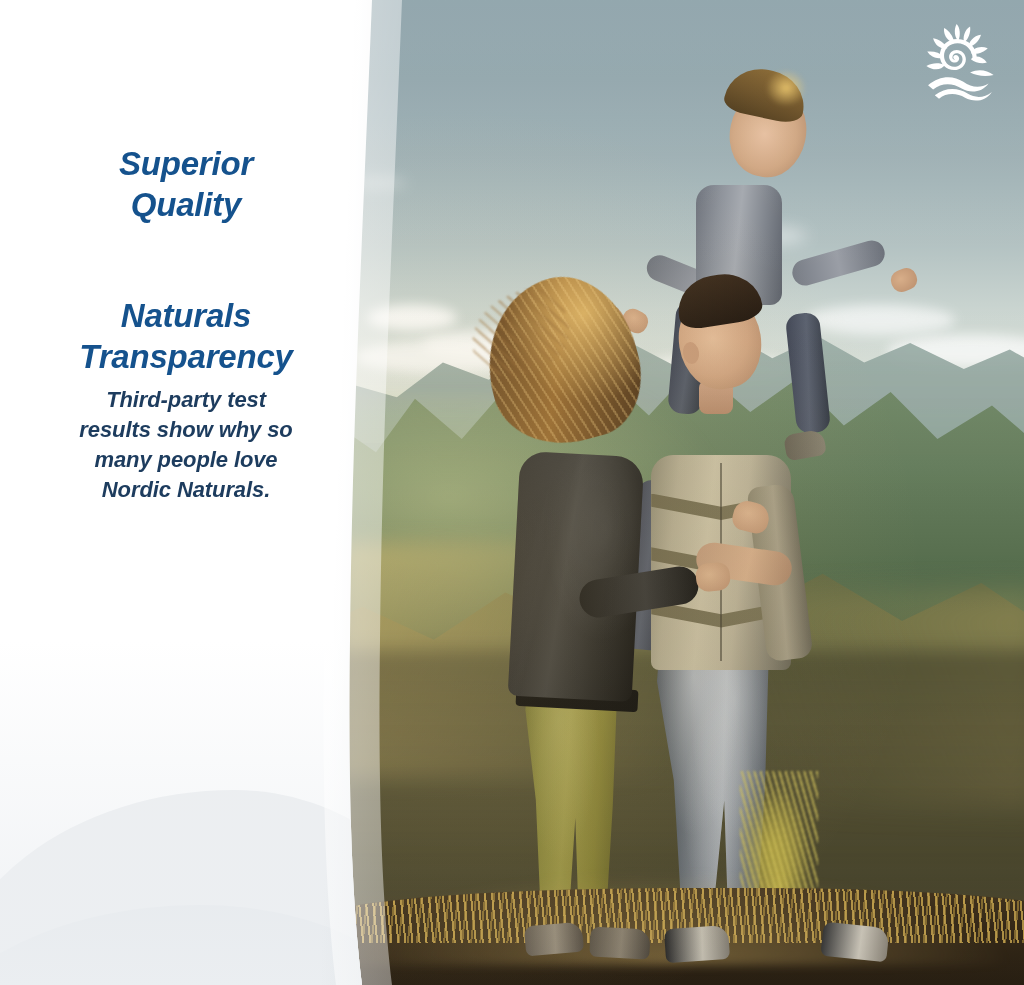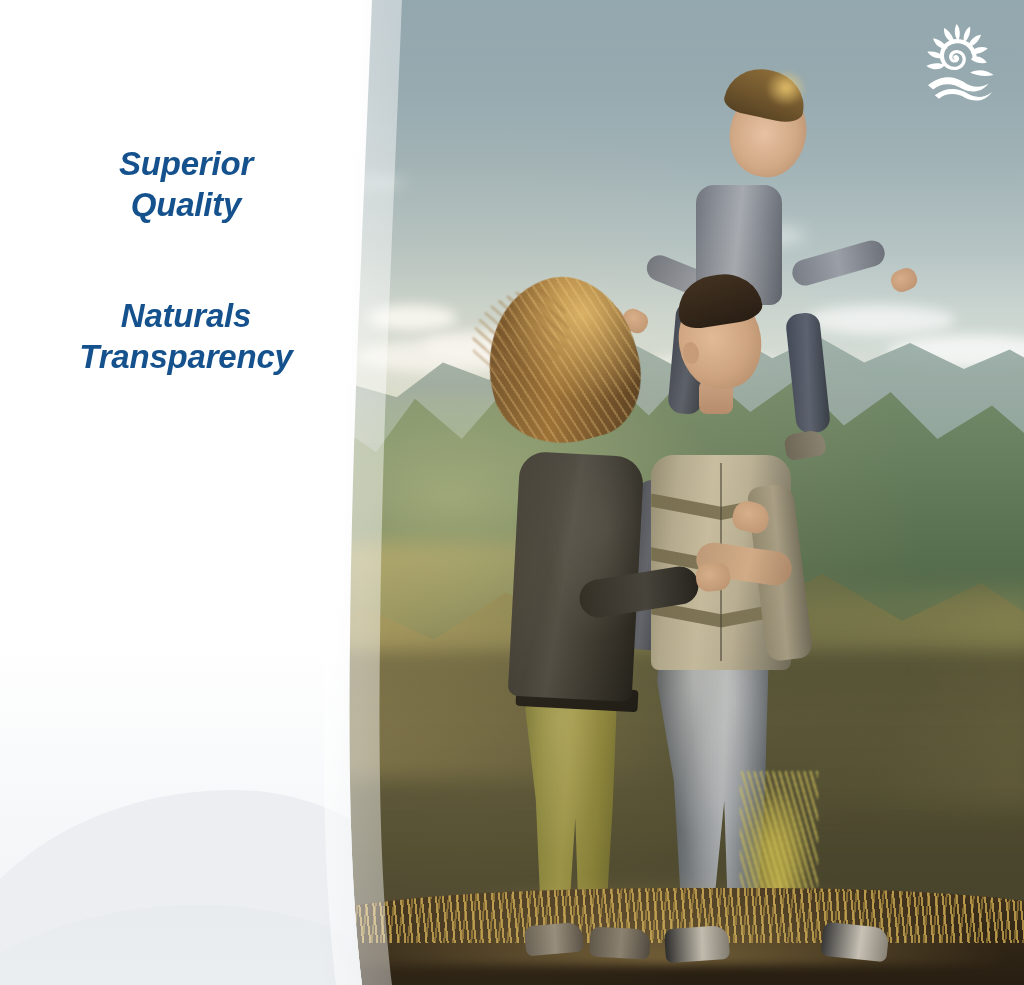--- a/index.html
+++ b/index.html
@@ -509,20 +509,24 @@
 
     <div class="value-block" id="block-0">
       <h2 class="vb-heading">Superior
 Quality</h2>
     </div>
 
 
     <div class="value-block" id="block-2">
       <h2 class="vb-heading">Naturals
 Transparency</h2>
+      <p class="vb-body">Third-party test
+results show why so
+many people love
+Nordic Naturals.</p>
     </div>
 
   </div>
 
   <div class="logo">
     <svg viewBox="0 0 100 100" width="84" height="84" aria-hidden="true">
       <g fill="#ffffff">
 
         <path d="M46 7 C50 11 51 20 48 27 C44 24 42 14 46 7 Z"></path>
         <path d="M62 10 C63 17 60 25 55 29 C53 24 55 14 62 10 Z"></path>

